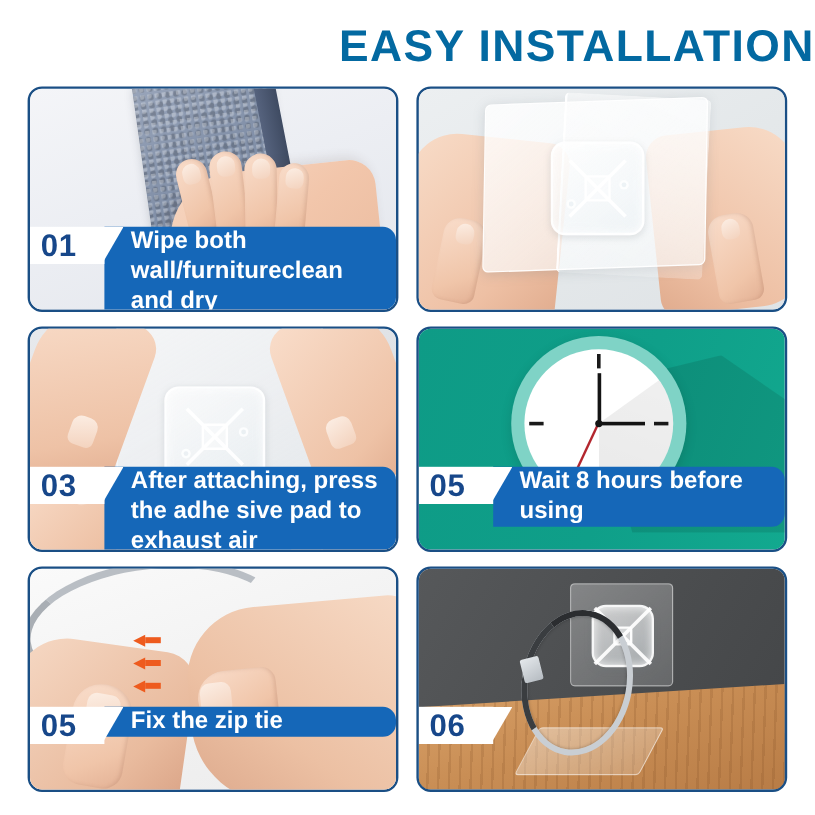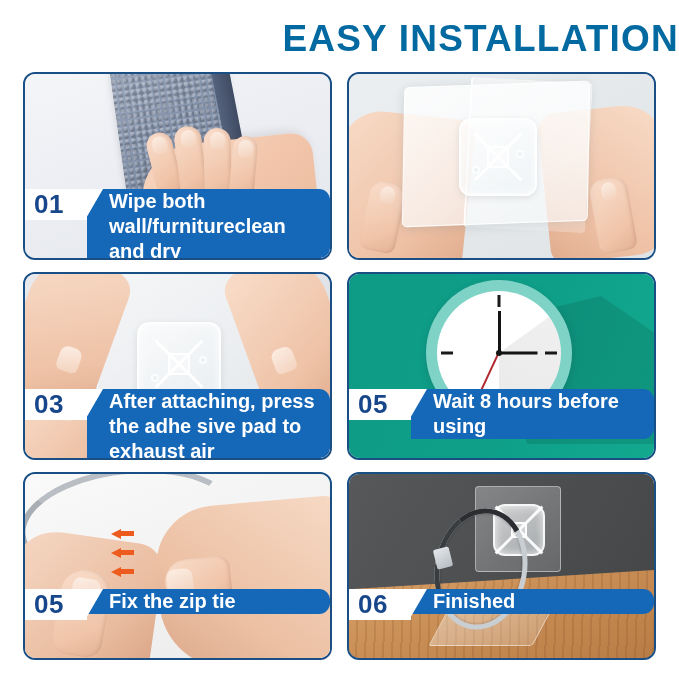--- a/index.html
+++ b/index.html
@@ -577,18 +577,17 @@
         <div class="pad" style="left:144px;top:30px;width:52px;height:52px;">
           <div class="pad-core" style="width:16px;height:16px;"></div>
         </div>
         <div class="p6-deskpad"></div>
         <div class="p6-loop"></div>
         <div class="p6-loop-dark"></div>
         <div class="p6-clip"></div>
       </div>
       <div class="caption">
         <div class="cap-num">06</div>
-        <div class="cap-text single">Finished</div>
       </div>
     </div>
 
   </div>
 </div>
 
 </body></html>

